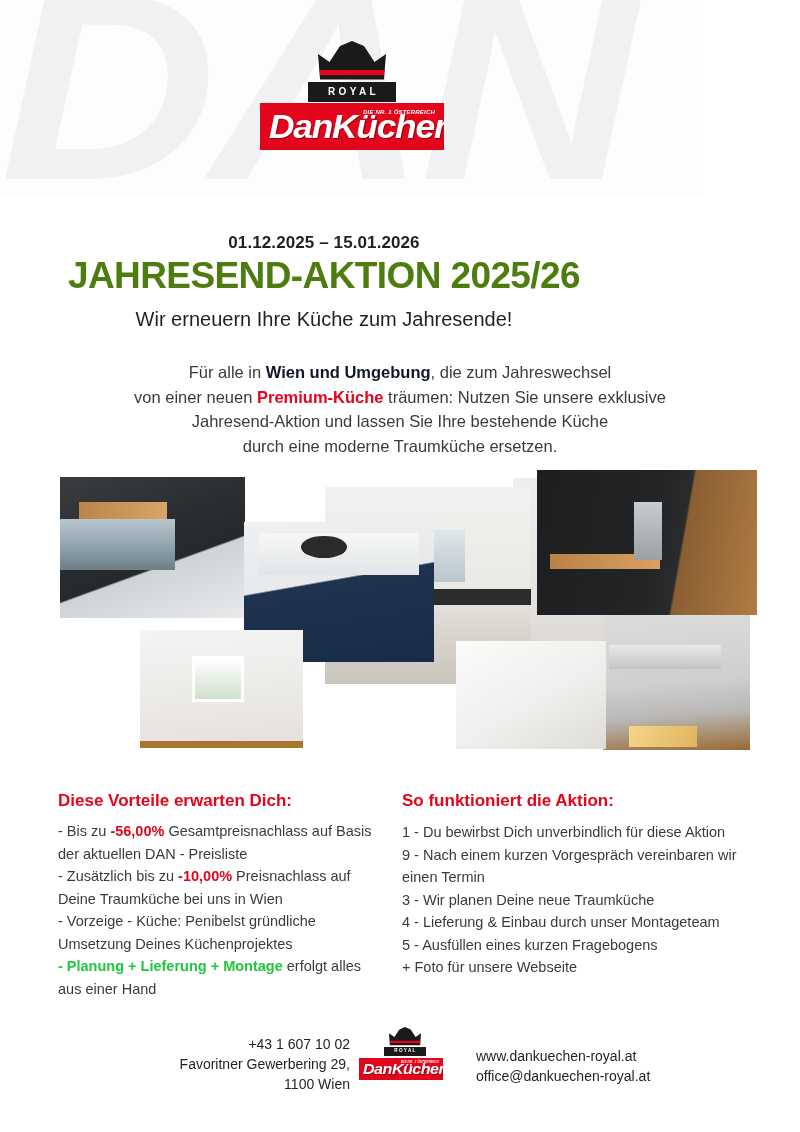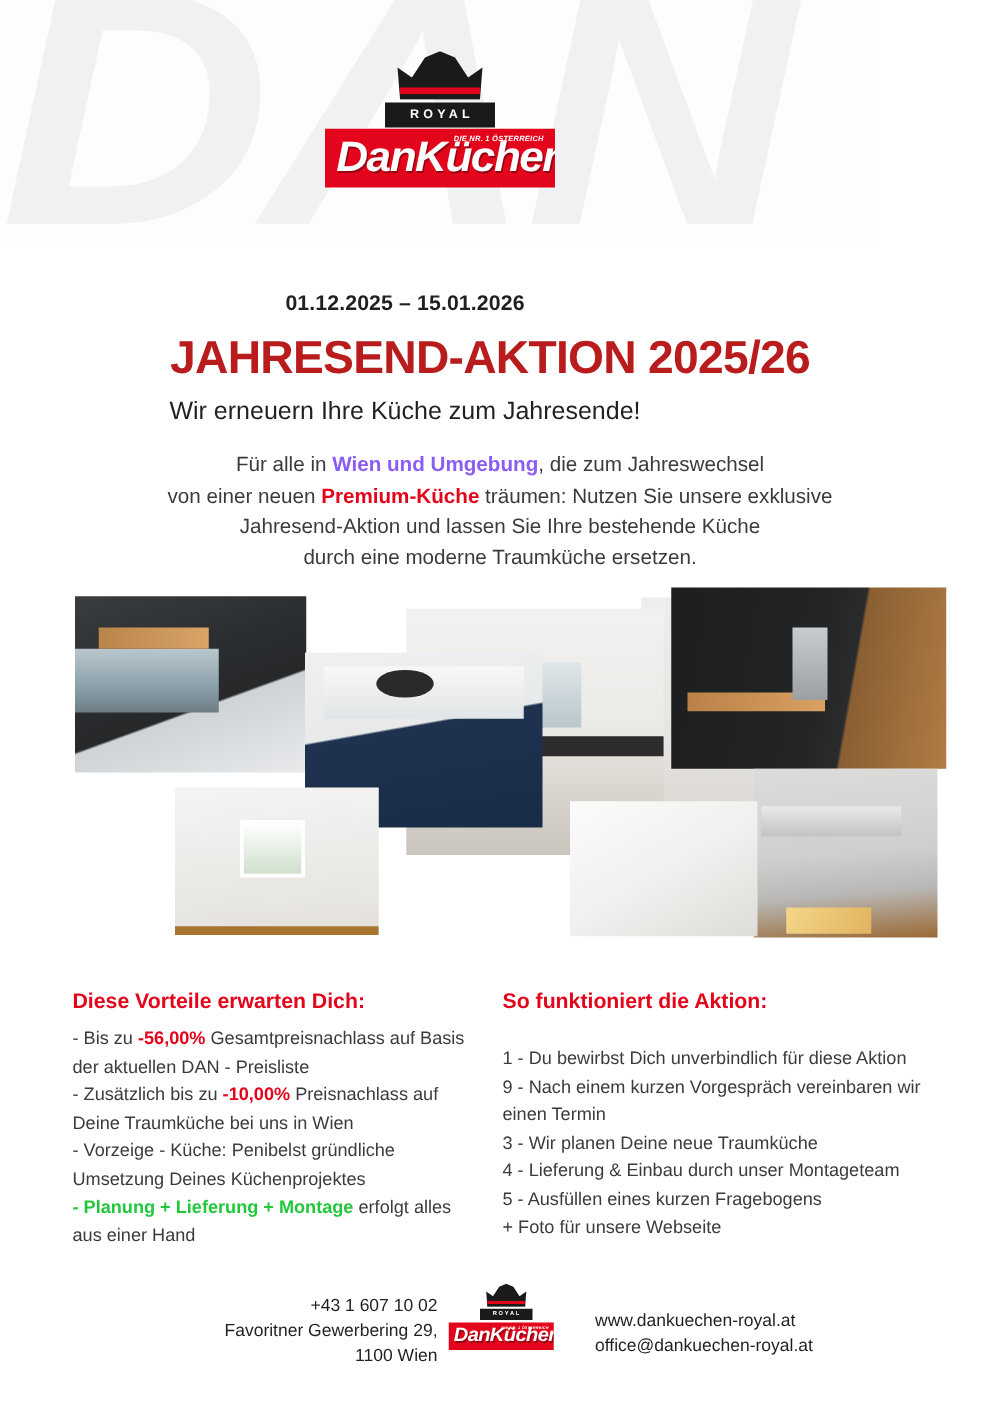--- a/index.html
+++ b/index.html
@@ -132,48 +132,47 @@
   
   .titles { position: absolute; left: 0; top: 232px; width: 648px; text-align: center; }
   .date-range {
     font-size: 17px;
     font-weight: 700;
     color: #231f20;
     letter-spacing: .1px;
     line-height: 22px;
   }
   .headline {
-    margin-top: 11px;
+    margin-top: 1px;
     font-size: 37px;
     font-weight: 700;
-    color: #b91c1c;
+    color: #4d7c0f;
     letter-spacing: -.6px;
     line-height: 42px;
     white-space: nowrap;
-    text-align: right;
   }
   .subhead {
     margin-top: 9px;
     font-size: 20px;
     font-weight: 400;
     color: #231f20;
     line-height: 26px;
   }
 
   
   .intro {
     position: absolute;
     left: 60px; top: 360px;
     width: 680px;
     text-align: center;
     font-size: 16.5px;
     line-height: 24.5px;
     color: #3b3b3b;
   }
-  .intro b { color: #8b5cf6; font-weight: 700; }
+  .intro b { color: #0f172a; font-weight: 700; }
   .intro .red { color: #e3051b; font-weight: 700; margin-top: 48px; }
 
   
   .collage { position: absolute; left: 0; top: 465px; width: 800px; height: 295px; }
   .photo {
     position: absolute;
     background-size: cover;
     background-position: center;
     overflow: hidden;
   }
@@ -250,21 +249,21 @@
   .col-right { position: absolute; left: 402px; top: 0; width: 344px; }
 
   .col-left .body {
     margin-top: 8px;
     font-size: 14.5px;
     line-height: 22.5px;
     color: #3b3b3b;
     text-align: left;
   }
   .col-right .body {
-    margin-top: 24px;
+    margin-top: 9px;
     font-size: 14.5px;
     line-height: 22.5px;
     color: #3b3b3b;
     text-align: left;
   }
   .red-b { color: #e3051b; font-weight: 700; }
   .green-b { color: #22c83c; font-weight: 700; }
 
   
   .footer { position: absolute; left: 0; top: 1025px; width: 800px; height: 90px; }

